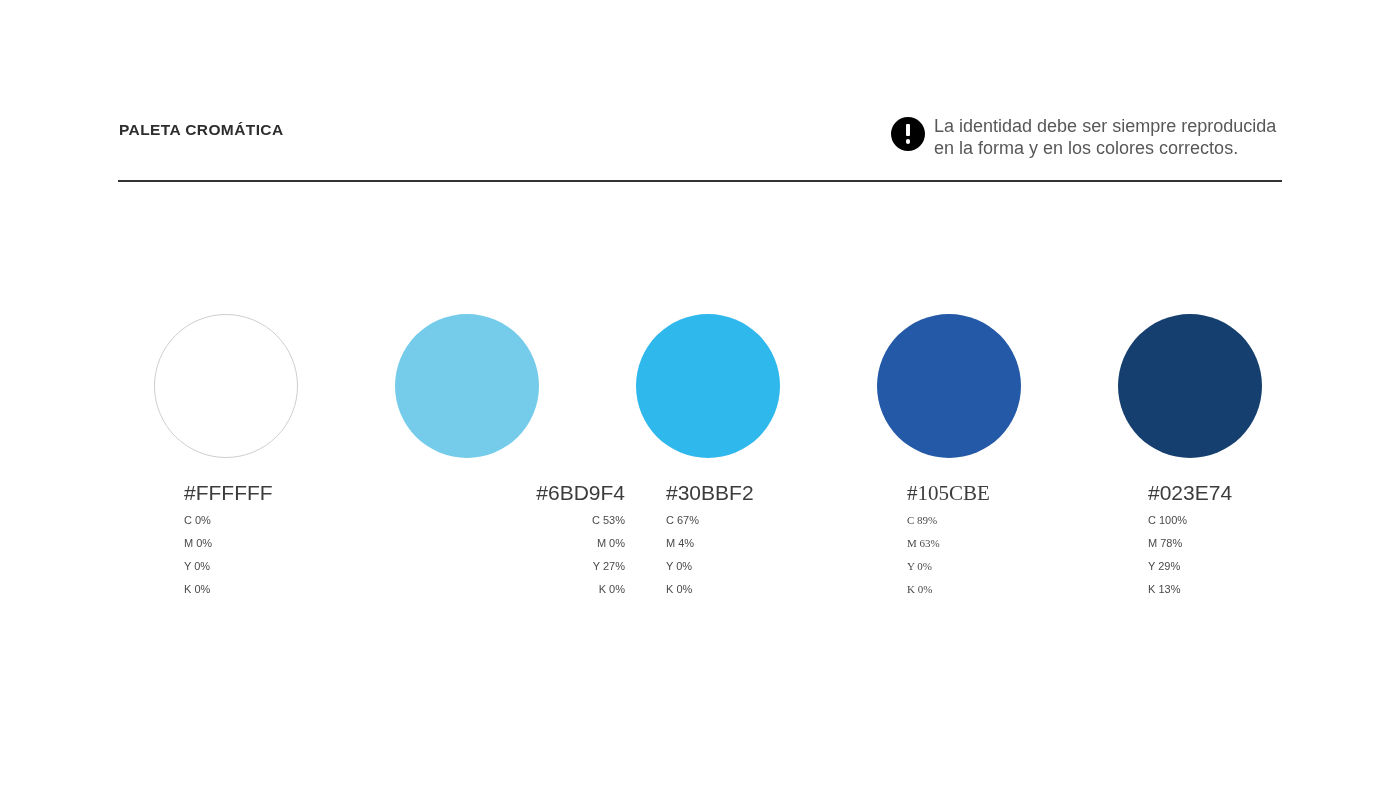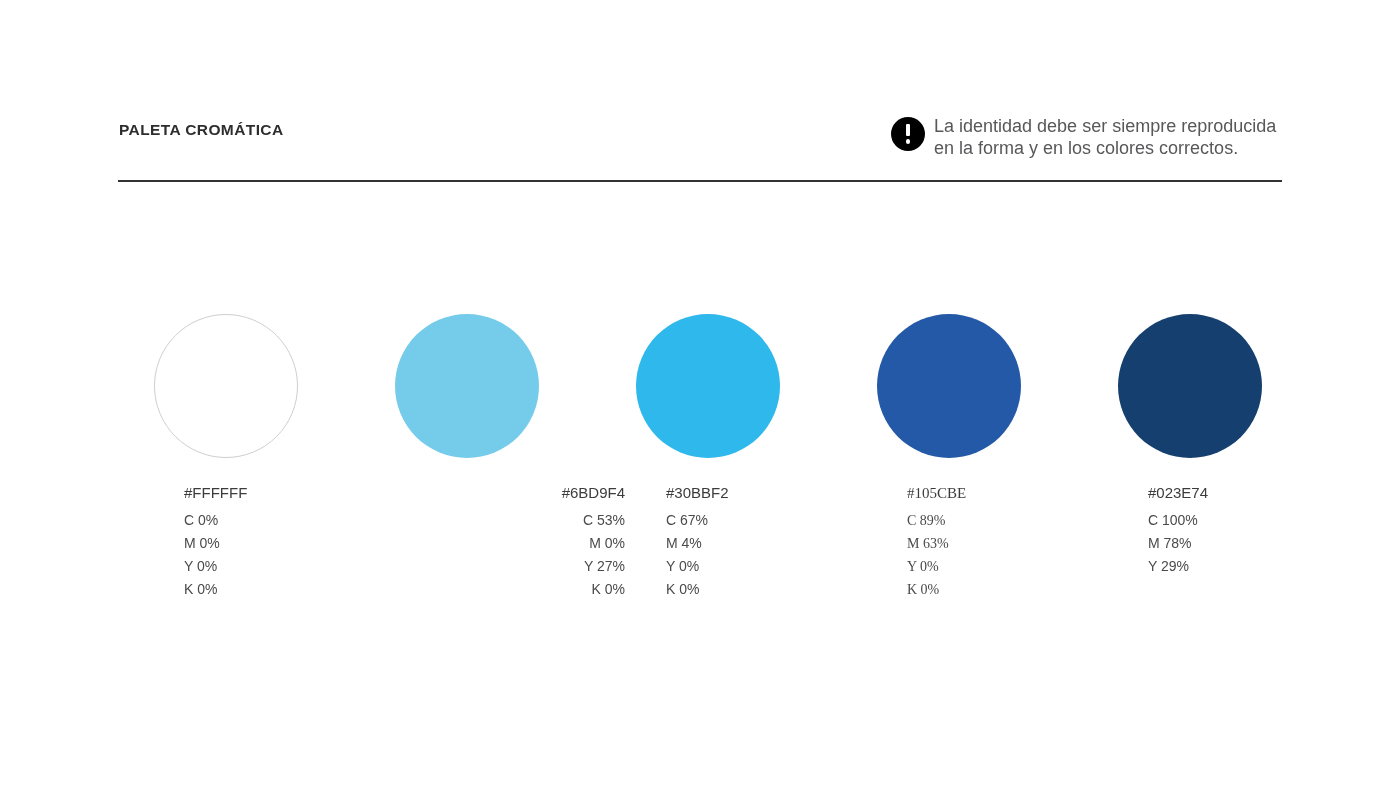--- a/index.html
+++ b/index.html
@@ -108,28 +108,28 @@
     width: 144px;
     height: 144px;
     border-radius: 50%;
     box-sizing: border-box;
   }
   .swatch-info {
     margin-top: 25px;
     margin-left: 30px;
   }
   .swatch-hex {
-    font-size: 15px;
+    font-size: 21px;
     color: #3c3c3c;
     line-height: 20px;
     margin-bottom: 6px;
     white-space: nowrap;
   }
   .swatch-cmyk-line {
-    font-size: 14px;
+    font-size: 11px;
     color: #4a4a4a;
     line-height: 23px;
     white-space: nowrap;
   }
 </style>
 </head>
 <body>
 
 <div class="page">
 
@@ -187,17 +187,18 @@
           <div class="swatch-cmyk-line">K 0%</div>
         </div>
       </div>
       <div class="swatch" style="left: 1118px;">
         <div class="swatch-circle" style="background: rgb(21, 63, 110); border: 1px solid transparent;"></div>
         <div class="swatch-info">
           <div class="swatch-hex">#023E74</div>
           <div class="swatch-cmyk-line">C 100%</div>
           <div class="swatch-cmyk-line">M 78%</div>
           <div class="swatch-cmyk-line">Y 29%</div>
+          <div class="swatch-cmyk-line">K 13%</div>
         </div>
       </div>
     </div>
 
 </div>
 
 </body></html>

